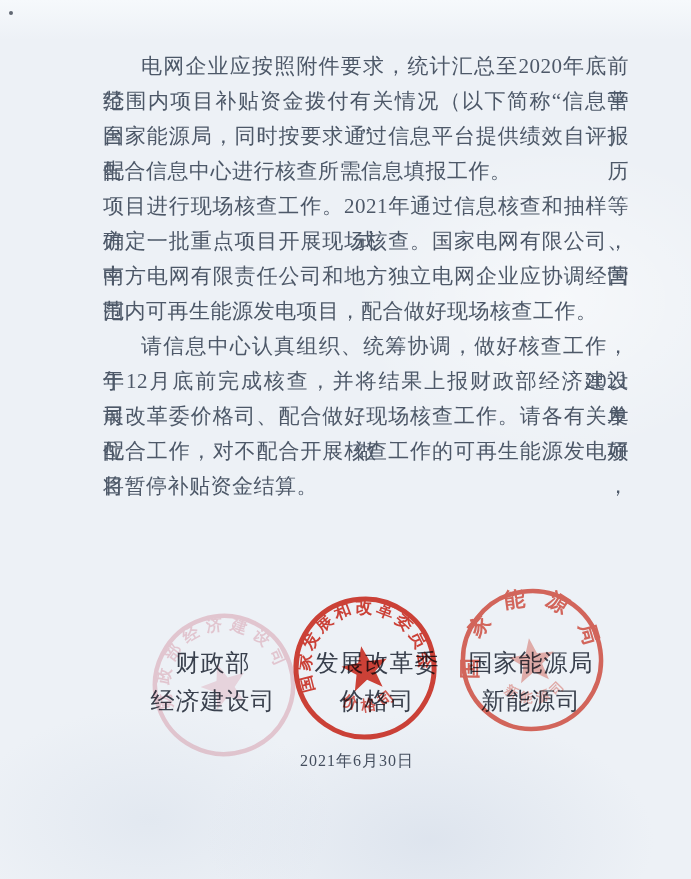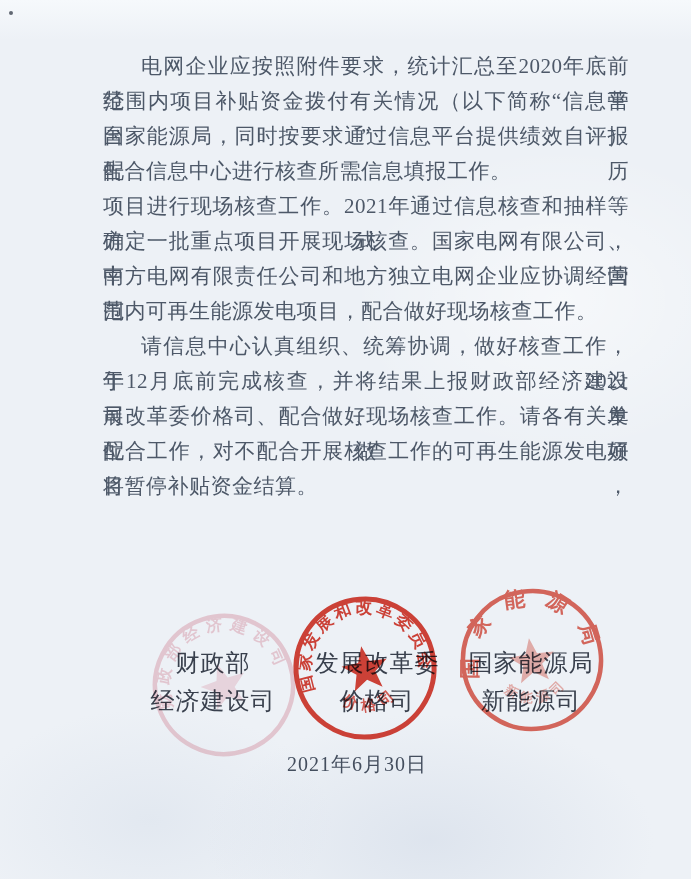--- a/index.html
+++ b/index.html
@@ -24,21 +24,21 @@
     font-size:21px;letter-spacing:.5px;
     white-space:nowrap;
     text-align:justify;text-align-last:justify;text-justify:inter-character;
     white-space:normal;
     overflow:visible;
   }
   .line.end{text-align:center;text-align-last:left;}
   .line.indent{text-indent:38px;}
   .sig{position:absolute;width:190px;text-align:center;font-size:24px;letter-spacing:1px;color:#39404d;}
   .sig .sig-line{height:38px;line-height:38px;}
-  .date{position:absolute;left:257px;top:751px;width:200px;text-align:center;font-size:20px;letter-spacing:1px;color:#444e5e;}
+  .date{position:absolute;left:257px;top:751px;width:200px;text-align:center;font-size:16px;letter-spacing:1px;color:#444e5e;}
   .seal{position:absolute;mix-blend-mode:multiply;pointer-events:none;}
   .seal text{font-family:"Liberation Serif","DejaVu Serif",serif;font-weight:bold;}
   .seal-mof{left:149px;top:610px;opacity:.5;transform:rotate(-18deg);}
   .seal-ndrc{left:290px;top:593px;opacity:.95;transform:rotate(-10deg);}
   .seal-nea{left:457px;top:585px;opacity:.82;transform:rotate(-8deg);}
 </style>
 </head>
 <body>
 
 <div class="page">

